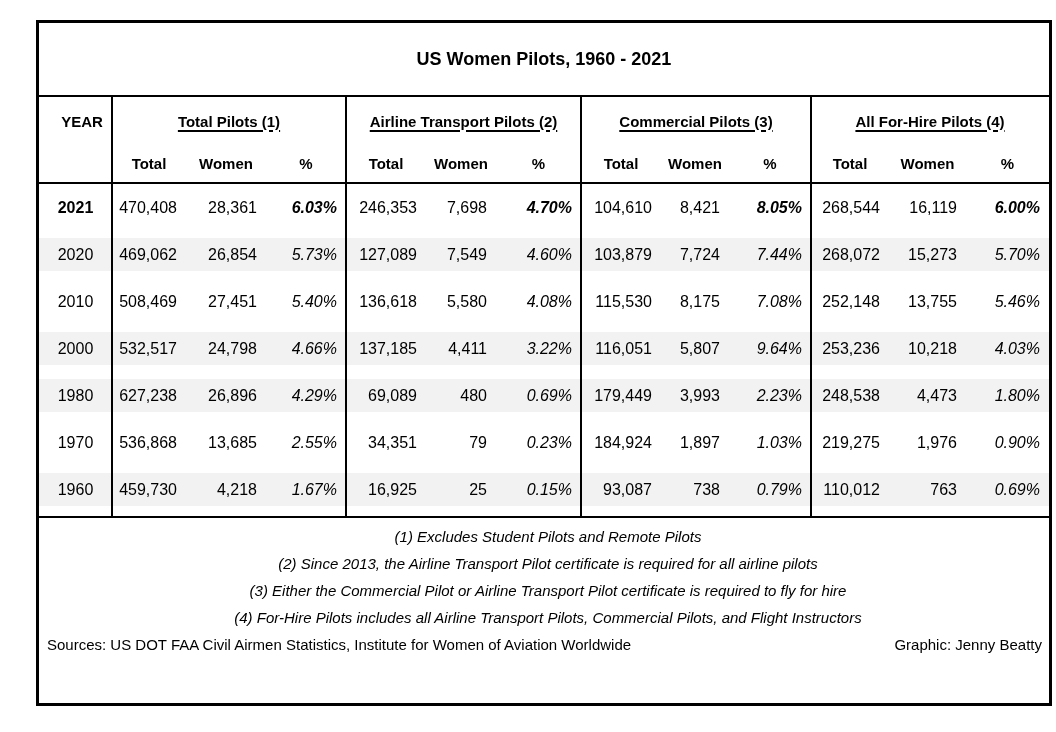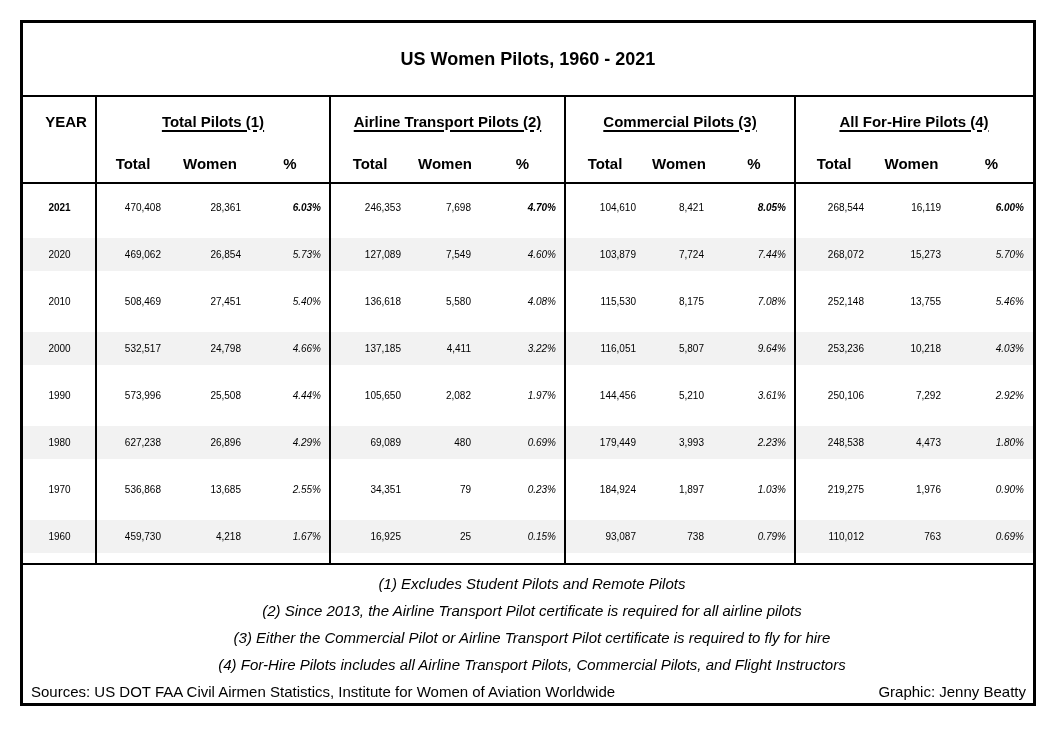--- a/index.html
+++ b/index.html
@@ -5,21 +5,21 @@
   html, body {
     margin: 0;
     width: 1056px;
     height: 732px;
     background: #ffffff;
     font-family: "Liberation Sans", "DejaVu Sans", sans-serif;
     color: #000;
   }
   .sheet {
     position: absolute;
-    left: 20px;
+    left: 36px;
     top: 20px;
     width: 1016px;
     height: 686px;
     box-sizing: border-box;
     border: 3px solid var(--border, #000);
     background: #fff;
   }
   
   .cols {
     display: grid;
@@ -66,21 +66,21 @@
   .gy  { grid-row: 1; grid-column: 1; margin-left: 13px; }
   .g1  { grid-row: 1; grid-column: 2 / span 3; }
   .g2  { grid-row: 1; grid-column: 5 / span 3; }
   .g3  { grid-row: 1; grid-column: 8 / span 3; }
   .g4  { grid-row: 1; grid-column: 11 / span 3; }
   .sub { grid-row: 2; }
 
   .tbody {
     padding-bottom: 3px;
     border-bottom: 2px solid var(--border, #000);
-    font-size: 10px;
+    font-size: 16px;
   }
   .row {
     height: 47px;
     box-sizing: border-box;
     align-items: center;
   }
   .row.striped {
     background: var(--stripe, #f2f2f2);
     border-top: 7px solid #fff;
     border-bottom: 7px solid #fff;
@@ -195,35 +195,20 @@
     <div class="cell num">137,185</div>
     <div class="cell num">4,411</div>
     <div class="cell num pct">3.22%</div>
     <div class="cell num">116,051</div>
     <div class="cell num">5,807</div>
     <div class="cell num pct">9.64%</div>
     <div class="cell num">253,236</div>
     <div class="cell num">10,218</div>
     <div class="cell num pct">4.03%</div>
   </div>
-        <div class="row cols">
-    <div class="cell year">1990</div>
-    <div class="cell num">573,996</div>
-    <div class="cell num">25,508</div>
-    <div class="cell num pct">4.44%</div>
-    <div class="cell num">105,650</div>
-    <div class="cell num">2,082</div>
-    <div class="cell num pct">1.97%</div>
-    <div class="cell num">144,456</div>
-    <div class="cell num">5,210</div>
-    <div class="cell num pct">3.61%</div>
-    <div class="cell num">250,106</div>
-    <div class="cell num">7,292</div>
-    <div class="cell num pct">2.92%</div>
-  </div>
         <div class="row cols striped">
     <div class="cell year">1980</div>
     <div class="cell num">627,238</div>
     <div class="cell num">26,896</div>
     <div class="cell num pct">4.29%</div>
     <div class="cell num">69,089</div>
     <div class="cell num">480</div>
     <div class="cell num pct">0.69%</div>
     <div class="cell num">179,449</div>
     <div class="cell num">3,993</div>

